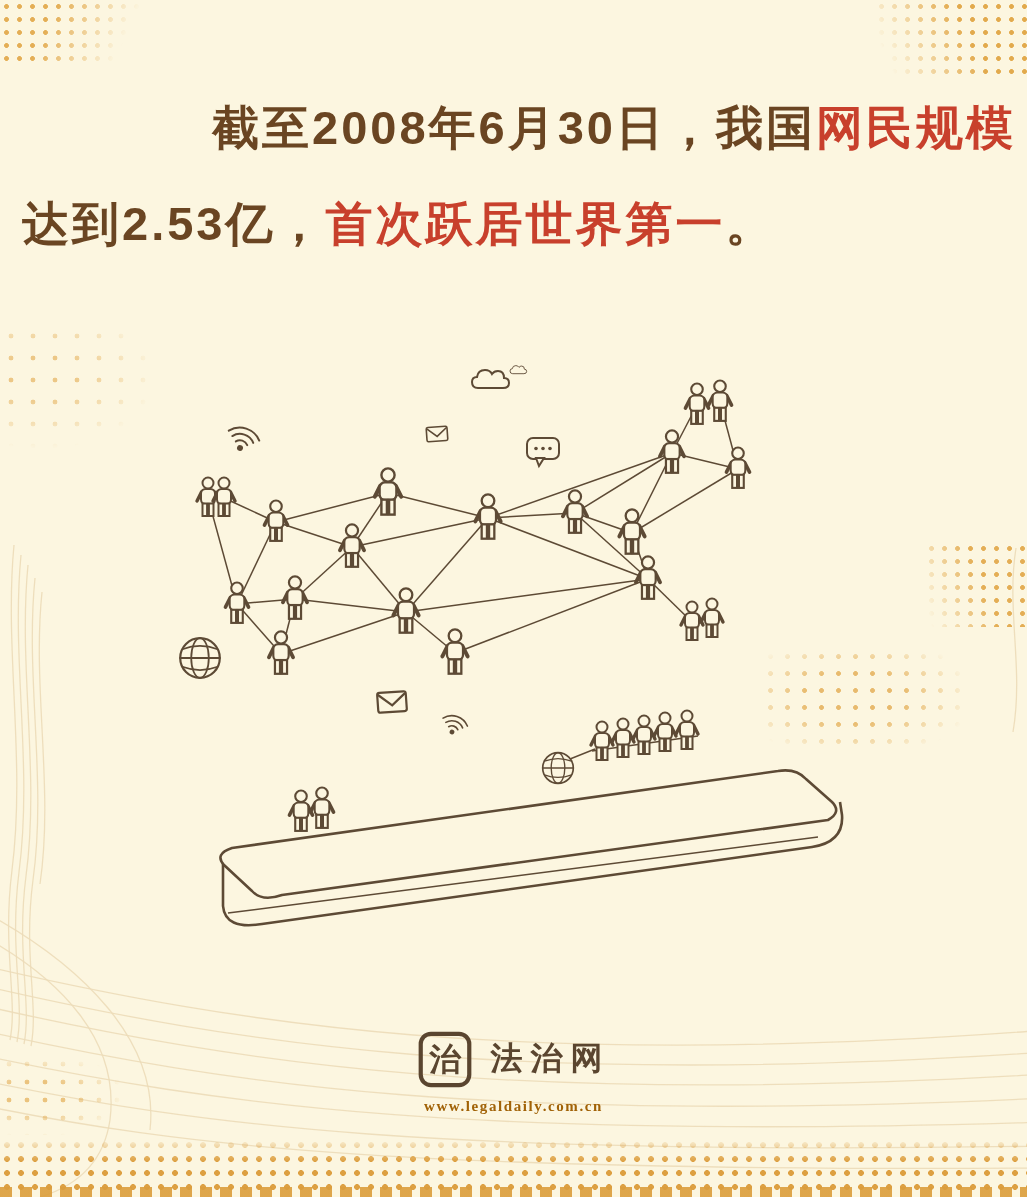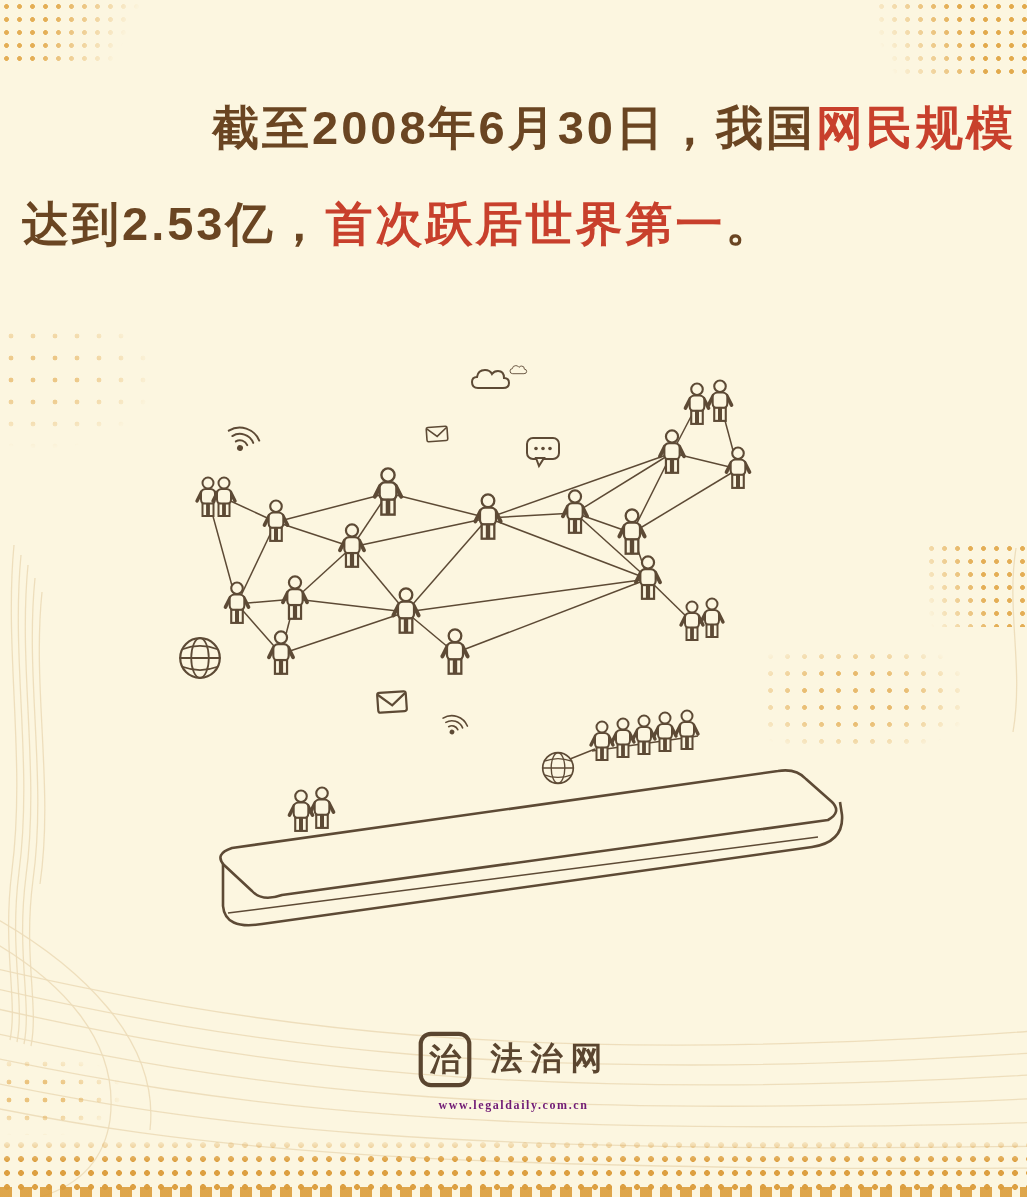--- a/index.html
+++ b/index.html
@@ -57,21 +57,21 @@
   .arm{stroke:#5d4a35;stroke-width:3.4;stroke-linecap:round;fill:none;}
   .phone{fill:#fcf6e0;stroke:#5d4a35;stroke-width:2.6;stroke-linejoin:round;}
   .dotfill{fill:#5d4a35;stroke:none;}
   
   .footer{position:absolute;left:50%;top:1028px;transform:translateX(-50%);z-index:4;
     display:flex;flex-direction:column;align-items:center;}
   .logo-row{display:flex;align-items:center;gap:14px;}
   .seal{width:56px;height:62px;}
   .logo-text{font-family:"Liberation Serif", serif;font-weight:700;font-size:32px;
     color:#5a452f;letter-spacing:8px;padding-left:4px;}
-  .url{margin-top:8px;font-size:12px;font-weight:700;letter-spacing:1.6px;color:#701a75;
+  .url{margin-top:8px;font-size:15px;font-weight:700;letter-spacing:1.6px;color:#a16207;
     font-family:"Liberation Serif", serif;}
 </style>
 </head>
 <body>
 
 <svg class="waves" viewBox="0 0 1027 1197" aria-hidden="true">
   <g>
     <path d="M14,545 C4,650 26,760 12,870 C2,950 18,1000 10,1040"></path>
     <path d="M21,555 C11,660 33,765 19,872 C9,952 25,1002 17,1042"></path>
     <path d="M28,565 C18,668 40,772 26,876 C16,954 32,1004 24,1044"></path>

